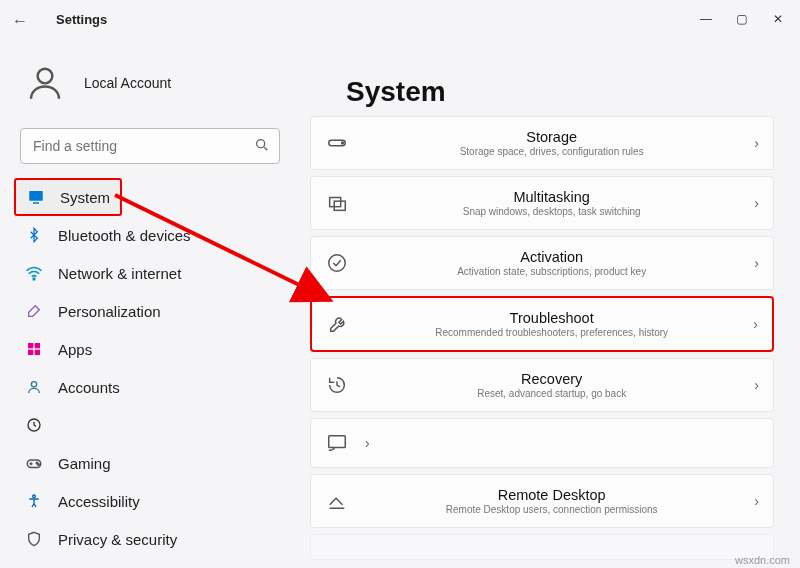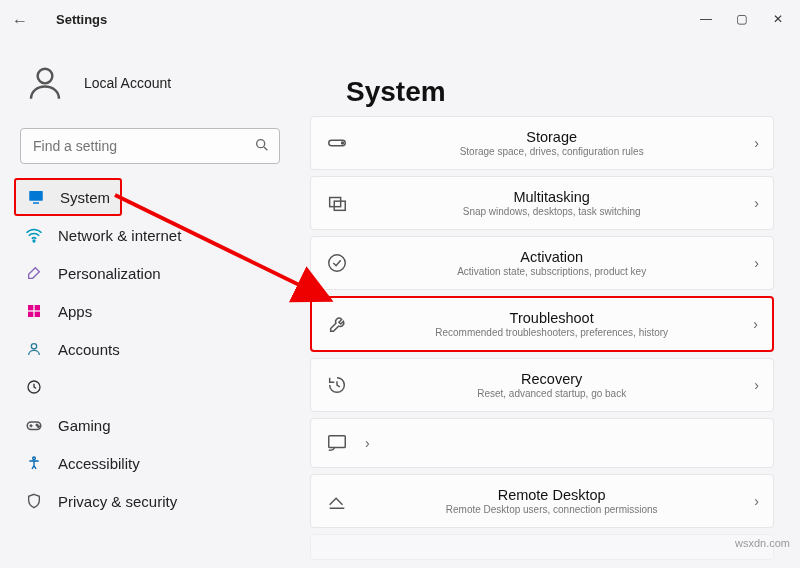--- a/index.html
+++ b/index.html
@@ -32,21 +32,21 @@
 .main h1 { font-size: 28px; font-weight: 600; margin: 30px 0 8px 36px; color: #111; }
 
 .card { display: flex; align-items: center; gap: 16px; background: #fcfcfd; border: 1px solid #e6e6e8; border-radius: 4px; padding: 12px 14px; margin-bottom: 6px; position: relative; }
 .card.highlight-red { border: 2px solid #e00; }
 .card .cicon { width: 24px; height: 24px; color: #555; display: flex; align-items: center; justify-content: center; }
 .card .ctext { flex: 1; text-align: center; }
 .card .ctitle { font-size: 14.5px; color: #111; }
 .card .cdesc { font-size: 10px; color: #777; margin-top: 1px; }
 .card .chev { color: #666; font-size: 14px; }
 
-.watermark { position: absolute; right: 10px; bottom: 19px; font-size: 11px; color: #999; }
+.watermark { position: absolute; right: 10px; bottom: 2px; font-size: 11px; color: #999; }
 
 
 .arrow-svg { position: absolute; left: 0; top: 0; pointer-events: none; }
 
 
 .ic-blue { color: #0078d4; }
 .ic-teal { color: #0099bc; }
 .ic-paint { color: #8764b8; }
 .ic-apps { color: #e3008c; }
 .ic-acc { color: #2d7d9a; }
@@ -95,20 +95,28 @@
       <li class="highlight-red">
         <span class="navicon ic-blue">
           <svg width="18" height="18" viewBox="0 0 24 24" fill="#0078d4">
               <rect x="3" y="4" width="18" height="13" rx="1"></rect>
               <rect x="8" y="19" width="8" height="2"></rect>
             </svg>
         </span>
         <span>System</span>
       </li>
       <li>
+        <span class="navicon ic-blue">
+          <svg width="16" height="16" viewBox="0 0 24 24" fill="none" stroke="#0078d4" stroke-width="2">
+              <path d="M7 7l10 10-5 5V2l5 5L7 17"></path>
+            </svg>
+        </span>
+        <span>Bluetooth &amp; devices</span>
+      </li>
+      <li>
         <span class="navicon ic-teal">
           <svg width="18" height="18" viewBox="0 0 24 24" fill="none" stroke="#0099bc" stroke-width="2">
               <path d="M2 9c6-6 14-6 20 0M5 13c4-4 10-4 14 0M9 17c2-2 4-2 6 0"></path>
               <circle cx="12" cy="20" r="1.2" fill="#0099bc"></circle>
             </svg>
         </span>
         <span>Network &amp; internet</span>
       </li>
       <li>
         <span class="navicon ic-paint">

